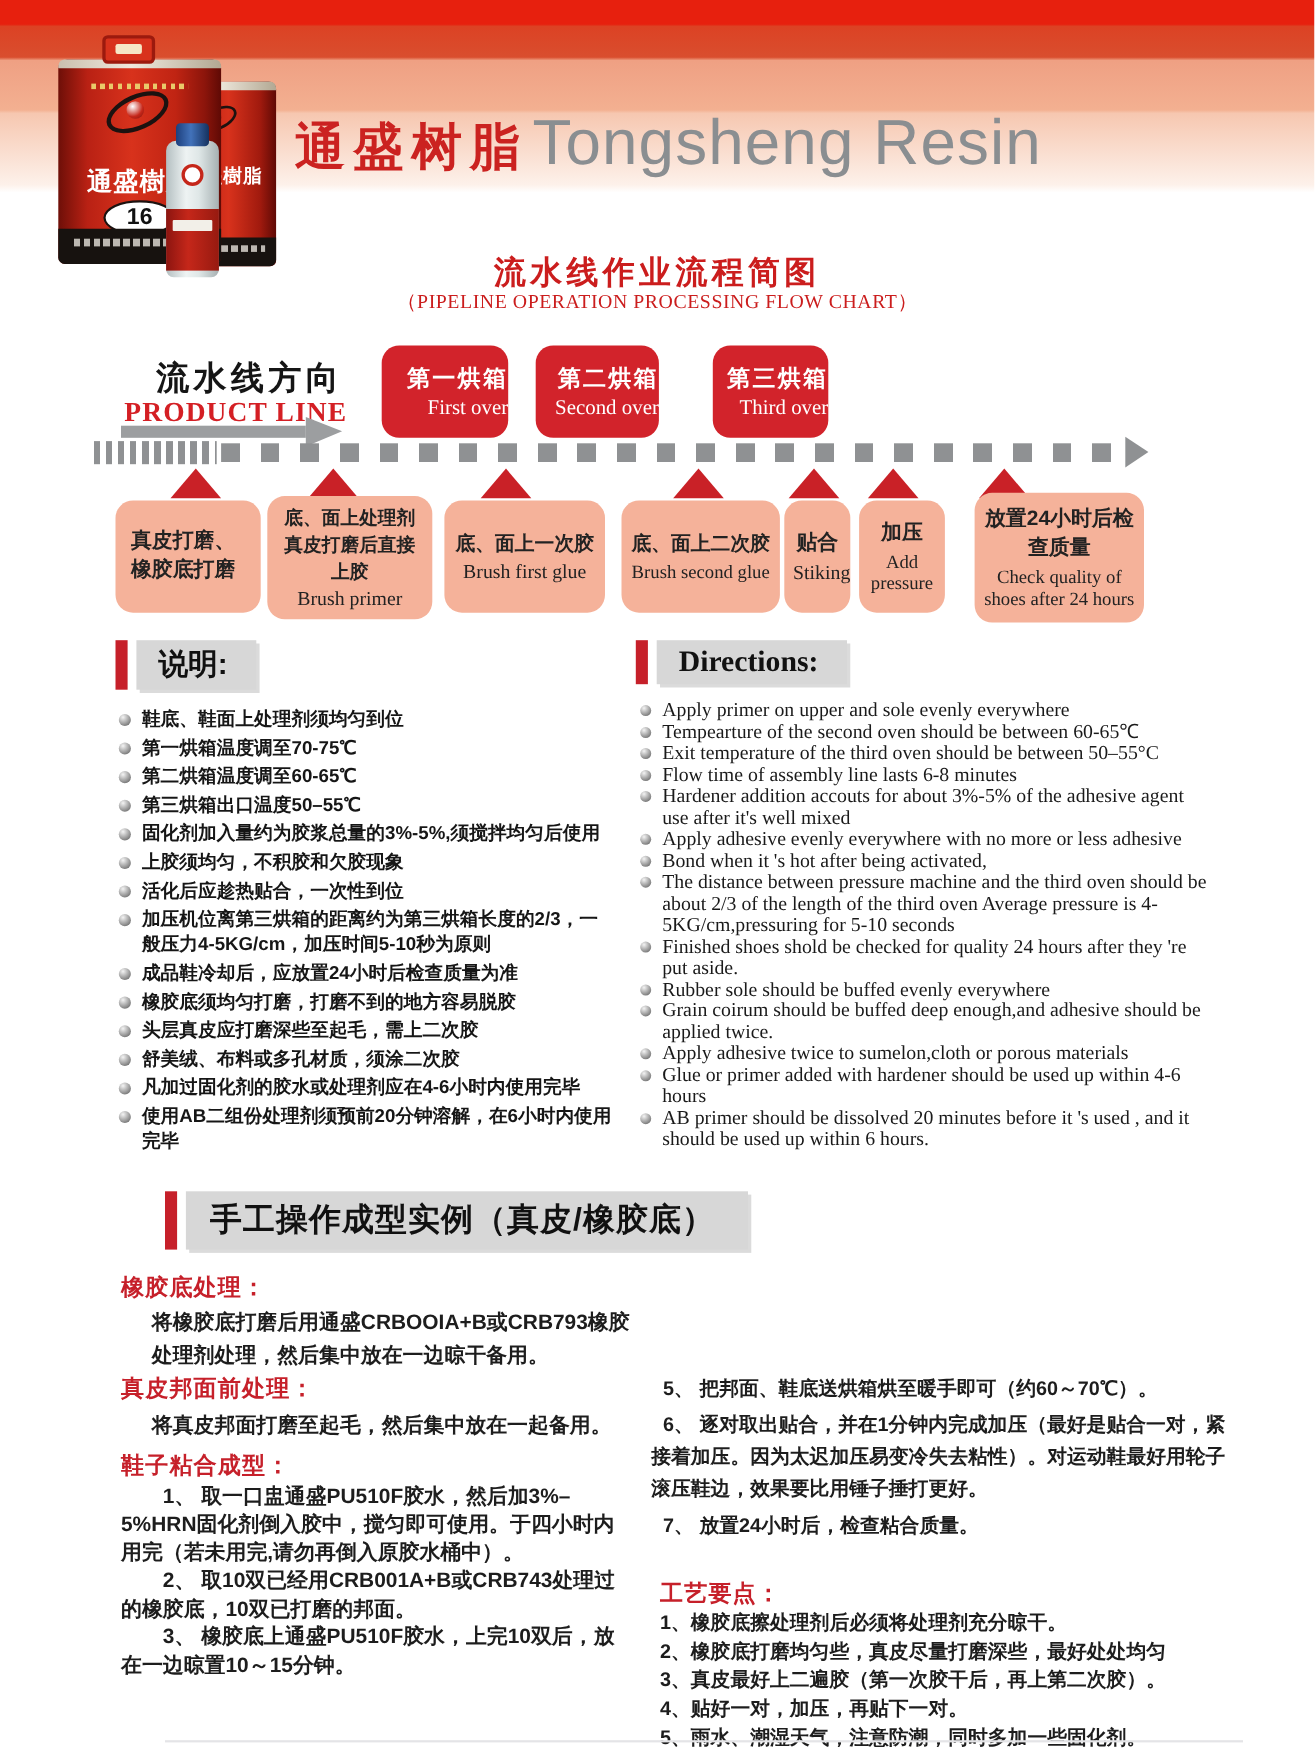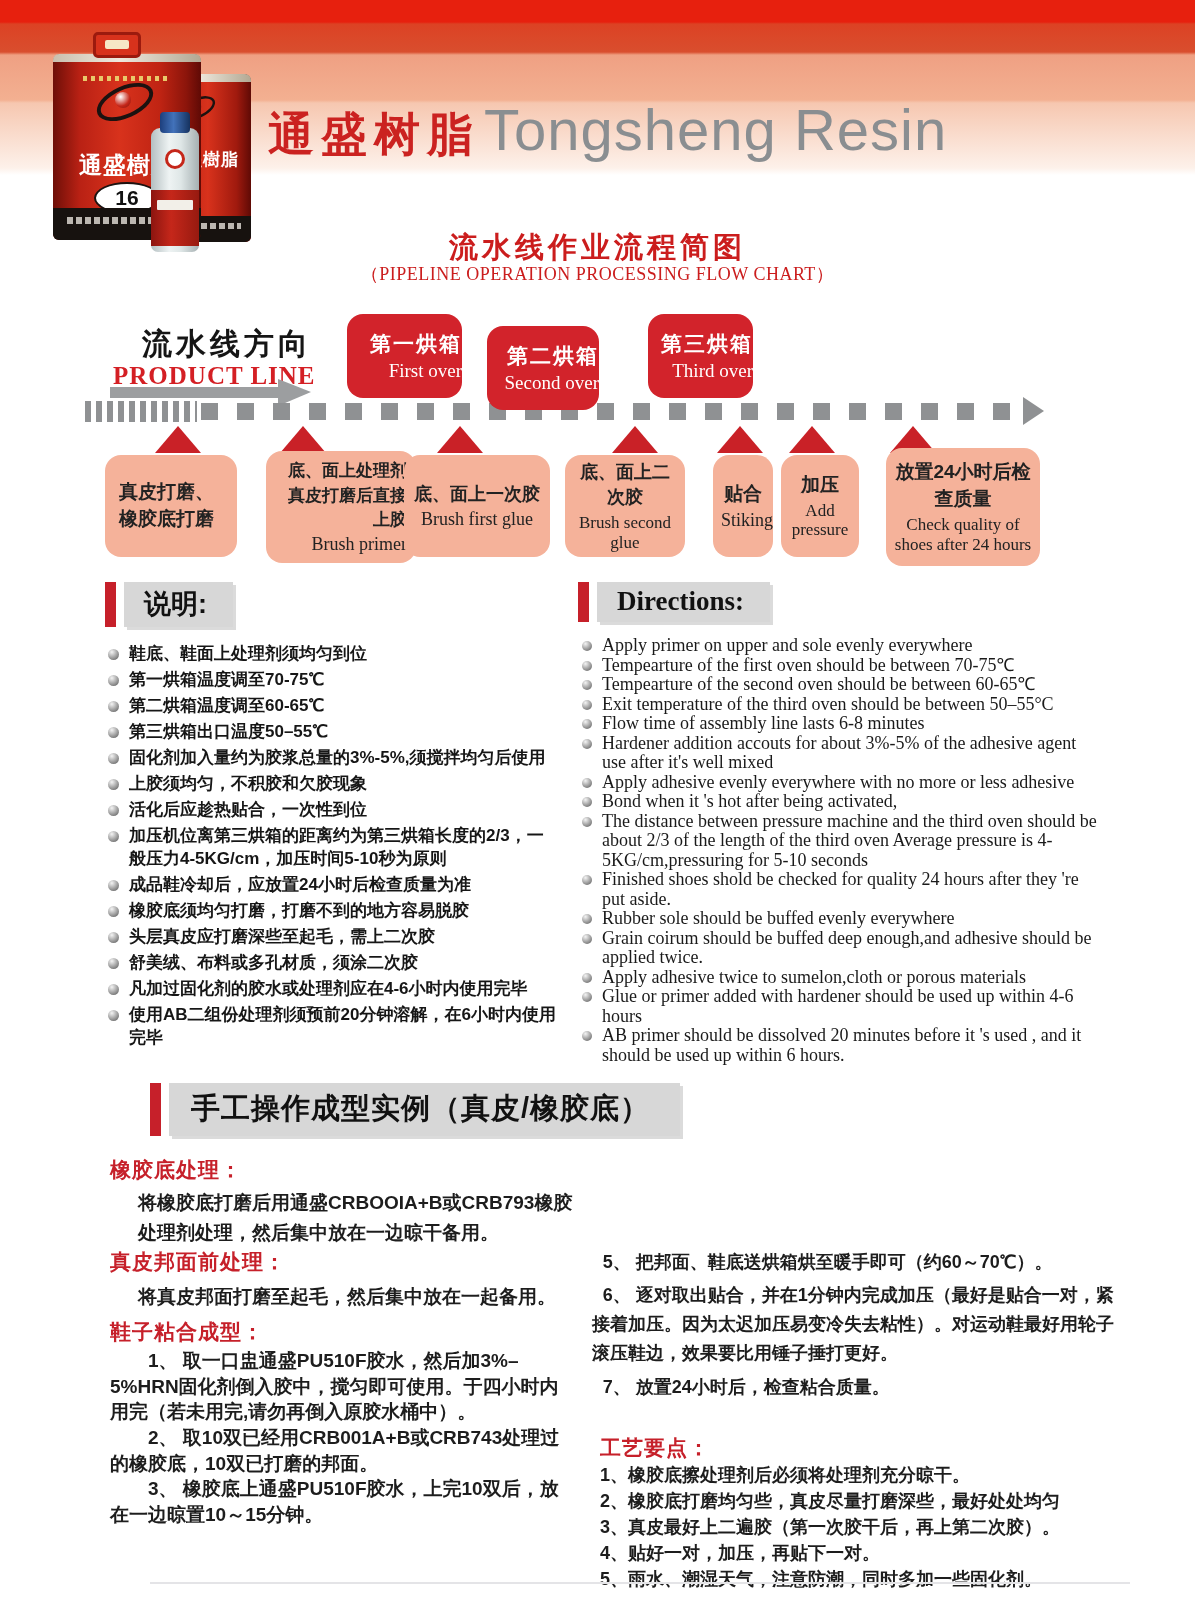--- a/index.html
+++ b/index.html
@@ -78,37 +78,37 @@
   .dash-b { position:absolute; left:201px; top:403px; width:820px; height:17px;
     background:repeating-linear-gradient(90deg,#8f9193 0 17px,transparent 17px 36px); }
   .dash-head { position:absolute; left:1023px; top:397px; width:0; height:0;
     border-left:21px solid #8f9193; border-top:14px solid transparent; border-bottom:14px solid transparent; }
 
   .oven { position:absolute; background:#d2232b; border-radius:16px; color:#fff;
     display:flex; flex-direction:column; justify-content:center; text-align:right; }
   .oven-cn { font-size:21px; font-weight:700; letter-spacing:2px; }
   .oven-en { font-size:19px; font-family:"Liberation Serif", serif; margin-top:2px; }
   .oven1 { left:347px; top:314px; width:115px; height:84px; }
-  .oven2 { left:487px; top:326px; width:112px; height:84px; }
+  .oven2 { left:487px; top:314px; width:112px; height:84px; }
   .oven3 { left:648px; top:314px; width:105px; height:84px; }
 
   .tri { position:absolute; top:426px; width:0; height:0;
     border-left:23px solid transparent; border-right:23px solid transparent; border-bottom:27px solid #c92127; }
   .t1{left:155px;} .t2{left:280px;} .t3{left:437px;} .t4{left:612px;} .t5{left:717px;} .t6{left:789px;} .t7{left:890px;}
 
   .step { position:absolute; background:#f5b29a; border-radius:16px; color:#222;
     display:flex; flex-direction:column; justify-content:center; text-align:center; padding:4px 8px; }
   .step-cn { font-size:19px; font-weight:700; line-height:1.42; }
   .step-en { font-size:18px; font-family:"Liberation Serif", serif; line-height:1.15; margin-top:2px; }
   .s1 { left:105px; top:455px; width:132px; height:102px; text-align:left; padding:0 14px; }
-  .s2 { left:266px; top:451px; width:150px; height:112px; text-align:right; padding:0 9px; }
+  .s2 { left:243px; top:451px; width:150px; height:112px; text-align:center; padding:0 9px; }
   .s2 .step-cn { font-size:17px; }
   .s3 { left:404px; top:455px; width:146px; height:102px; }
   .s3 .step-cn, .s4 .step-cn { font-size:18px; }
-  .s4 { left:565px; top:455px; width:120px; height:102px; }
+  .s4 { left:565px; top:455px; width:144px; height:102px; }
   .s4 .step-en { font-size:17px; }
   .s5 { left:713px; top:455px; width:60px; height:102px; }
   .s6 { left:781px; top:455px; width:78px; height:102px; }
   .s6 .step-en { font-size:17px; }
   .s7 { left:886px; top:448px; width:154px; height:118px; }
   .s7 .step-en { font-size:17px; }
 
   
   .sec-header { position:absolute; display:flex; align-items:stretch; }
   .sec-bar { width:11px; background:#c6202a; margin-right:8px; }
@@ -321,24 +321,20 @@
     <div class="sec-bar"></div>
     <div class="sec-box">Directions:</div>
   </div>
   <div class="dirs-list">
     <div class="b-item">
         <span class="dot"></span>
         <span class="d-text">Apply primer on upper and sole evenly everywhere</span>
       </div>
     <div class="b-item">
         <span class="dot"></span>
-        <span class="d-text">Tempearture of the first oven should be between 70-75℃</span>
-      </div>
-    <div class="b-item">
-        <span class="dot"></span>
         <span class="d-text">Tempearture of the second oven should be between 60-65℃</span>
       </div>
     <div class="b-item">
         <span class="dot"></span>
         <span class="d-text">Exit temperature of the third oven should be between 50–55°C</span>
       </div>
     <div class="b-item">
         <span class="dot"></span>
         <span class="d-text">Flow time of assembly line lasts 6-8 minutes</span>
       </div>

